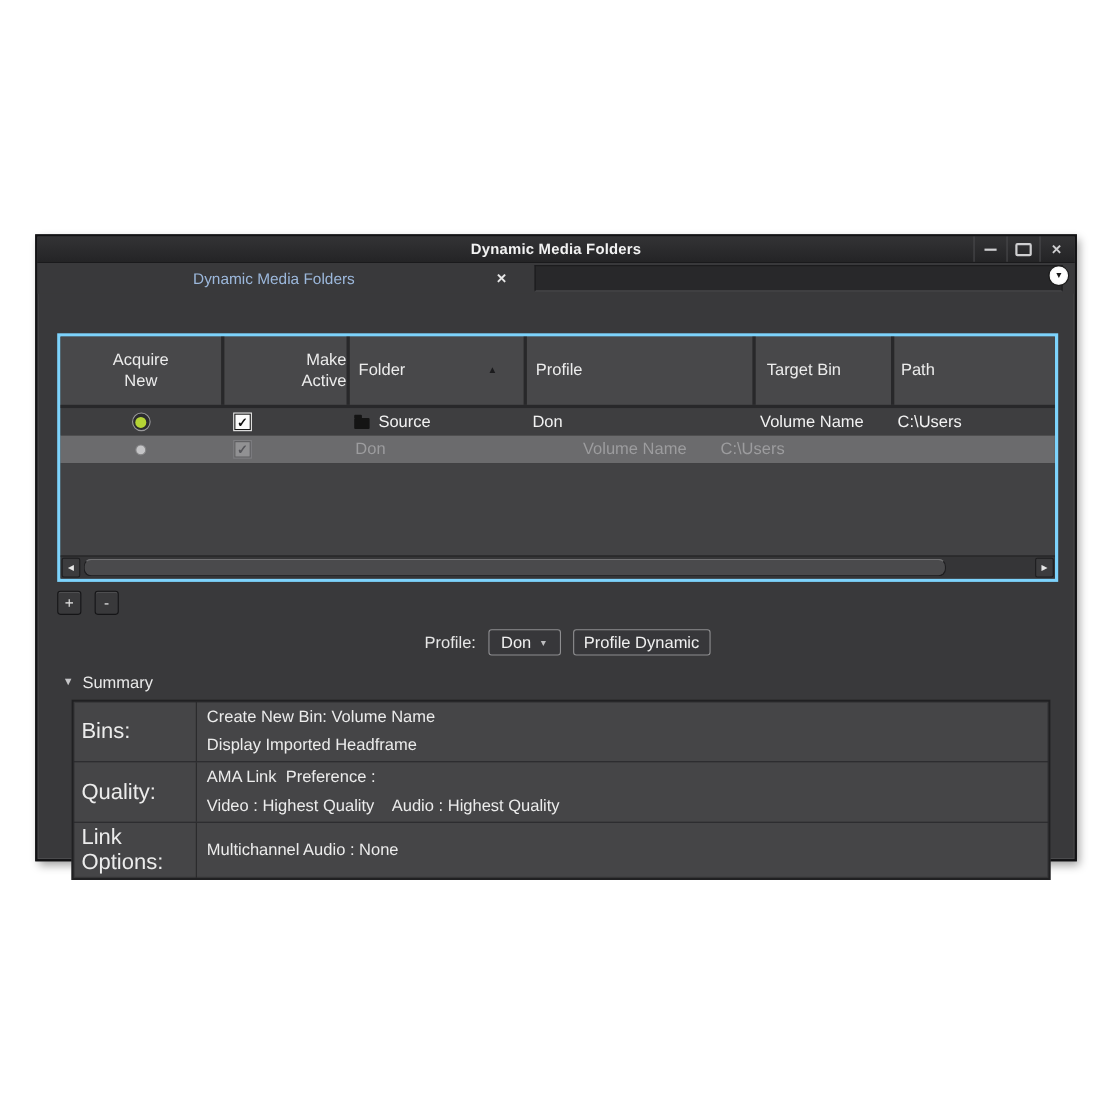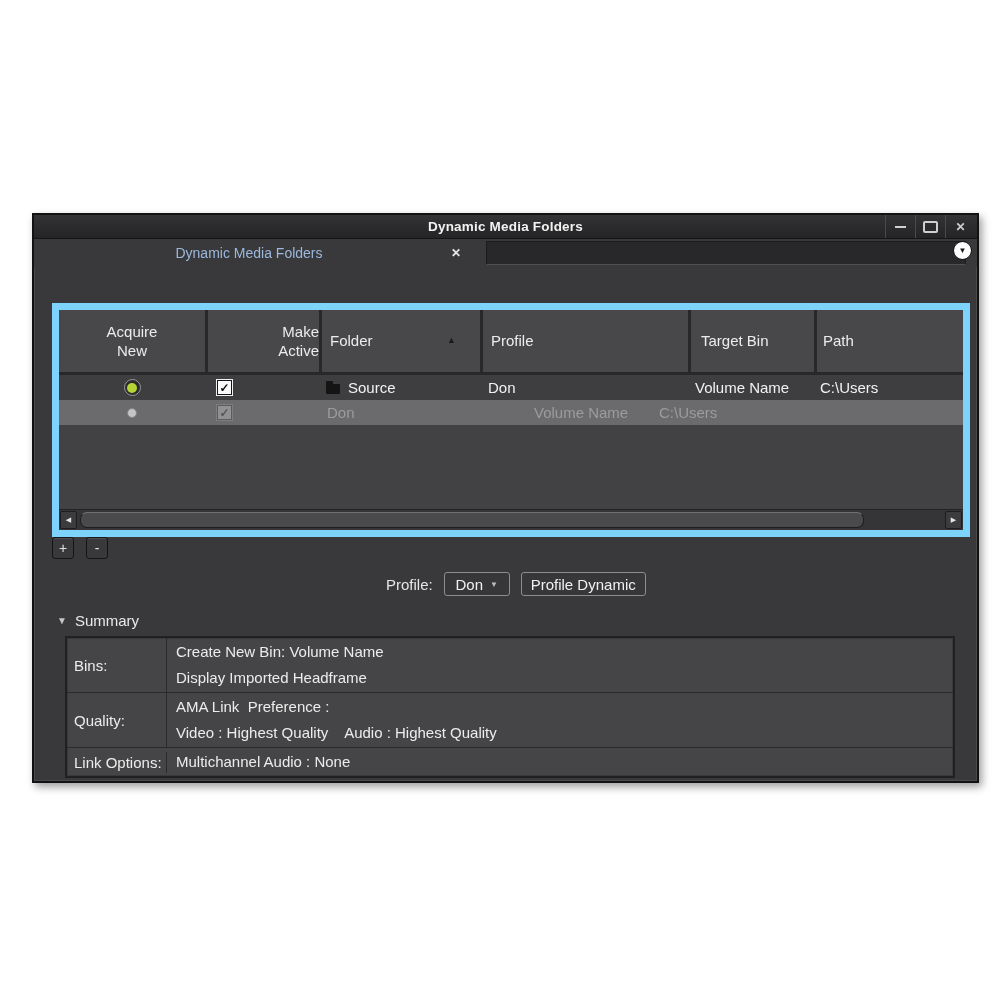--- a/index.html
+++ b/index.html
@@ -32,21 +32,21 @@
   .tab-well { position:absolute; left:452px; top:2px; width:478px; height:22px;
               background:#28282a; border:1px solid #1b1b1d; border-bottom-color:#505052; }
   .overflow-btn { position:absolute; right:5px; top:2px; width:17px; height:17px; border-radius:50%;
                   background:radial-gradient(#ffffff 55%, #d8d8d8); border:1px solid #1a1a1a;
                   display:flex; align-items:center; justify-content:center;
                   color:#161616; font-size:8px; }
 
   .content { position:relative; }
 
   
-  .ftable { position:absolute; left:18px; top:36px; width:904px; border:7px solid #7dd3fc; }
+  .ftable { position:absolute; left:18px; top:36px; width:904px; border:3px solid #7dd3fc; }
   .thead { display:flex; height:62px; background:#48484a; border-bottom:3px solid #28282a; }
   .th { display:flex; flex-direction:column; justify-content:center; color:#ececec;
         font-size:15px; line-height:1.3; position:relative; box-sizing:border-box; }
   .th + .th { border-left:3px solid #28282a; }
   .c0{width:146px;} .c1{width:114px;text-align:right;} .c2{width:161px;} .c3{width:208px;} .c4{width:126px;} .c5{flex:1;}
   .th.c0 { align-items:center; text-align:center; }
   .th.c1 { padding-left:10px; } .th.c2 { padding-left:8px; }
   .th.c3 { padding-left:8px; }  .th.c4 { padding-left:10px; } .th.c5 { padding-left:6px; }
   .sort-arrow { position:absolute; right:24px; top:50%; transform:translateY(-50%);
                 color:#1b1b1d; font-size:9px; }
@@ -108,23 +108,23 @@
 
   
   .summary-header { position:absolute; left:23px; top:345px; display:flex; align-items:center; gap:8px; }
   .disclosure { color:#c6c6c8; font-size:10px; }
   .summary-title { color:#e9e9e9; font-size:15px; }
 
   .summary-table { position:absolute; left:31px; top:369px; width:890px; box-sizing:border-box;
                    border:2px solid #202022; background:#454547; box-shadow:0 0 0 1px #39393b inset; }
   .srow { display:flex; border-bottom:1px solid #29292b; }
   .srow:last-child { border-bottom:none;align-items:center; }
-  .srow-label { width:100px; flex:0 0 auto; border-right:1px solid #29292b; box-sizing:border-box;
+  .srow-label { width:112px; flex:0 0 auto; border-right:1px solid #29292b; box-sizing:border-box;
                 padding:2px 4px 2px 7px; display:flex; align-items:center;
-                color:#ececec; font-size:15px; }
+                color:#ececec; font-size:20px; }
   .srow-value { flex:1; padding:1px 9px; display:flex; flex-direction:column; justify-content:center;
                 color:#ececec; font-size:15px; line-height:26px; white-space:pre-wrap; }
 </style>
 </head>
 <body>
 
 <div class="window">
 
   <div class="titlebar">
     <div class="title">Dynamic Media Folders</div>

